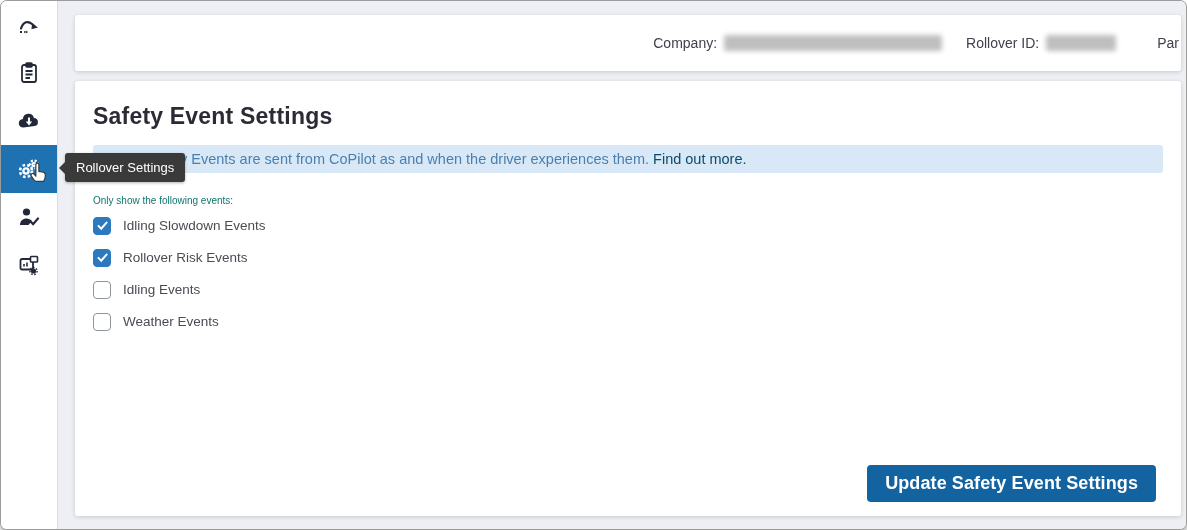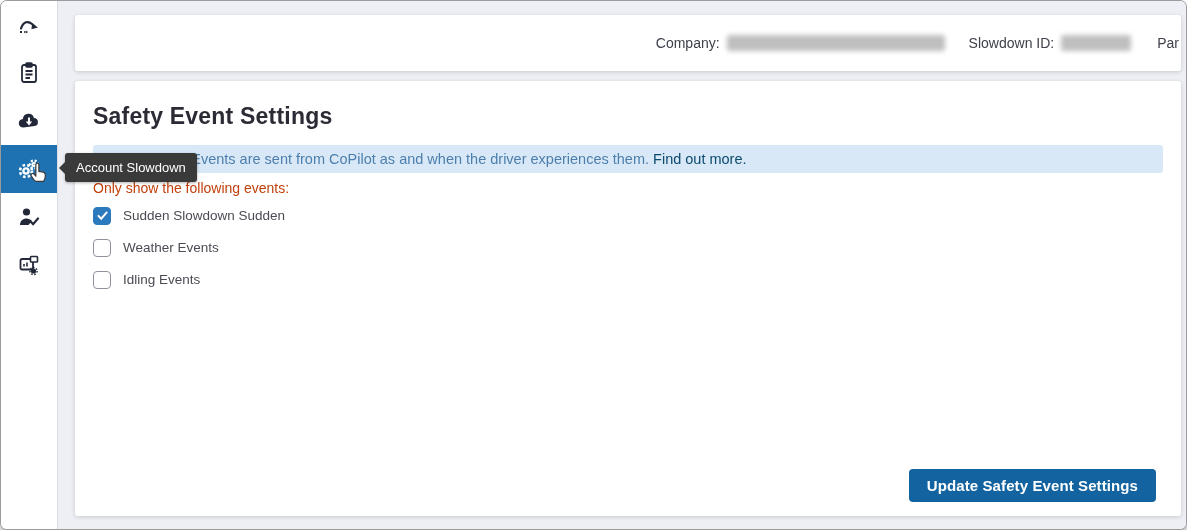--- a/index.html
+++ b/index.html
@@ -80,63 +80,63 @@
   }
   .topbar .pair { display: flex; align-items: center; }
   .redacted {
     display: inline-block; height: 16px;
     background: #bfbfbf; border-radius: 2px;
     filter: blur(2.5px); margin-left: 7px;
   }
   .redacted.long  { width: 218px; }
   .redacted.short { width: 70px; }
   .gap24 { width: 24px; flex: 0 0 24px; }
-  .partner-cut { margin-left: 2px; }
+  .partner-cut { margin-left: 17px; }
   
   .settings-card {
     flex: 1 1 auto; margin-top: 10px;
     padding: 16px 18px 14px 18px;
     display: flex; flex-direction: column;
     overflow: hidden;
   }
   .page-title {
     font-size: 23px; font-weight: 600; color: #2b2b35;
     letter-spacing: .2px; margin: 6px 0 2px 0;
   }
   .note-banner {
     margin-top: 13px;
     background: #d8e8f6;
     border-radius: 3px;
     padding: 6px 12px;
     font-size: 14.5px; color: #4c7fae;
   }
   .note-banner b { color: #1d4f7c; font-weight: 700; }
   .note-link { color: #0c4a6e; cursor: pointer; text-decoration: none; }
-  .events-intro { margin-top: 7px; font-size: 14px; color: #c2410c; }
+  .events-intro { margin-top: 22px; font-size: 10px; color: #0f766e; }
   .events-list { margin-top: 10px; }
   .event-row {
     display: flex; align-items: center;
     height: 19px; margin-bottom: 13px;
   }
   .cb {
     width: 18px; height: 18px; flex: 0 0 18px;
     border: 1.5px solid #8f949c; border-radius: 4px;
     background: #ffffff; cursor: pointer;
     display: flex; align-items: center; justify-content: center;
   }
   .cb svg { display: none; width: 13px; height: 13px; }
   .cb.checked { background: #2b7abe; border-color: #2b7abe; }
   .cb.checked svg { display: block; }
   .event-label { margin-left: 12px; font-size: 13.5px; color: #4b4c53; }
   .button-row { margin-top: auto; display: flex; justify-content: flex-end; padding-right: 7px; }
   .update-btn {
     background: #1263a0; color: #ffffff;
     border: none; border-radius: 4px;
     font-family: "Liberation Sans", sans-serif;
-    font-size: 15px; font-weight: 700;
+    font-size: 18px; font-weight: 700;
     padding: 8px 18px; cursor: pointer;
     letter-spacing: .1px;
   }
 </style>
 </head>
 <body>
 
 <div class="frame">
 
   <nav class="sidebar">
@@ -208,33 +208,33 @@
       </span>
     </div>
   </nav>
 
   <svg class="hand-cursor" viewBox="0 0 24 24">
     <path d="M9.2 2.8c0-.9.7-1.6 1.6-1.6s1.6.7 1.6 1.6V10h1.2c3 0 5.6 1.2 5.6 3.8 0 2.2-1 5.2-2.1 6.4H10c-1.1 0-2-.5-2.6-1.4l-2.9-4.1c-.5-.8-.3-1.9.5-2.4.8-.5 1.8-.3 2.4.4l1.8 2.1z" fill="#ffffff" stroke="#3c3c3c" stroke-width="1.3" stroke-linejoin="round"></path>
   </svg>
 
   <div class="tooltip">
     <span class="arrow"></span>
-    <span>Account Slowdown</span>
+    <span>Rollover Settings</span>
   </div>
 
   <div class="main-area">
 
     <header class="card topbar">
       <span class="pair">
         <span>Company:</span>
         <span class="redacted long"></span>
       </span>
       <span class="gap24"></span>
       <span class="pair">
-        <span>Slowdown ID:</span>
+        <span>Rollover ID:</span>
         <span class="redacted short"></span>
       </span>
       <span class="gap24"></span>
       <span class="partner-cut">Par</span>
     </header>
 
     <section class="card settings-card">
       <h1 class="page-title">Safety Event Settings</h1>
 
       <div class="note-banner">
@@ -244,37 +244,45 @@
       <div class="events-intro">Only show the following events:</div>
 
       <div class="events-list">
 
         <div class="event-row">
           <span class="cb checked">
             <svg viewBox="0 0 16 16">
                 <path d="M3 8.5 L6.4 12 L13.2 4.2" stroke="#fff" stroke-width="2.4" fill="none" stroke-linecap="round"></path>
               </svg>
           </span>
-          <span class="event-label">Sudden Slowdown Sudden</span>
-        </div>
-
-
+          <span class="event-label">Idling Slowdown Events</span>
+        </div>
+
+
+        <div class="event-row">
+          <span class="cb checked">
+            <svg viewBox="0 0 16 16">
+                <path d="M3 8.5 L6.4 12 L13.2 4.2" stroke="#fff" stroke-width="2.4" fill="none" stroke-linecap="round"></path>
+              </svg>
+          </span>
+          <span class="event-label">Rollover Risk Events</span>
+        </div>
 
         <div class="event-row">
           <span class="cb">
             
           </span>
-          <span class="event-label">Weather Events</span>
+          <span class="event-label">Idling Events</span>
         </div>
 
         <div class="event-row">
           <span class="cb">
             
           </span>
-          <span class="event-label">Idling Events</span>
+          <span class="event-label">Weather Events</span>
         </div>
 
 
 
 
       </div>
 
       <div class="button-row">
         <button class="update-btn">Update Safety Event Settings</button>
       </div>

